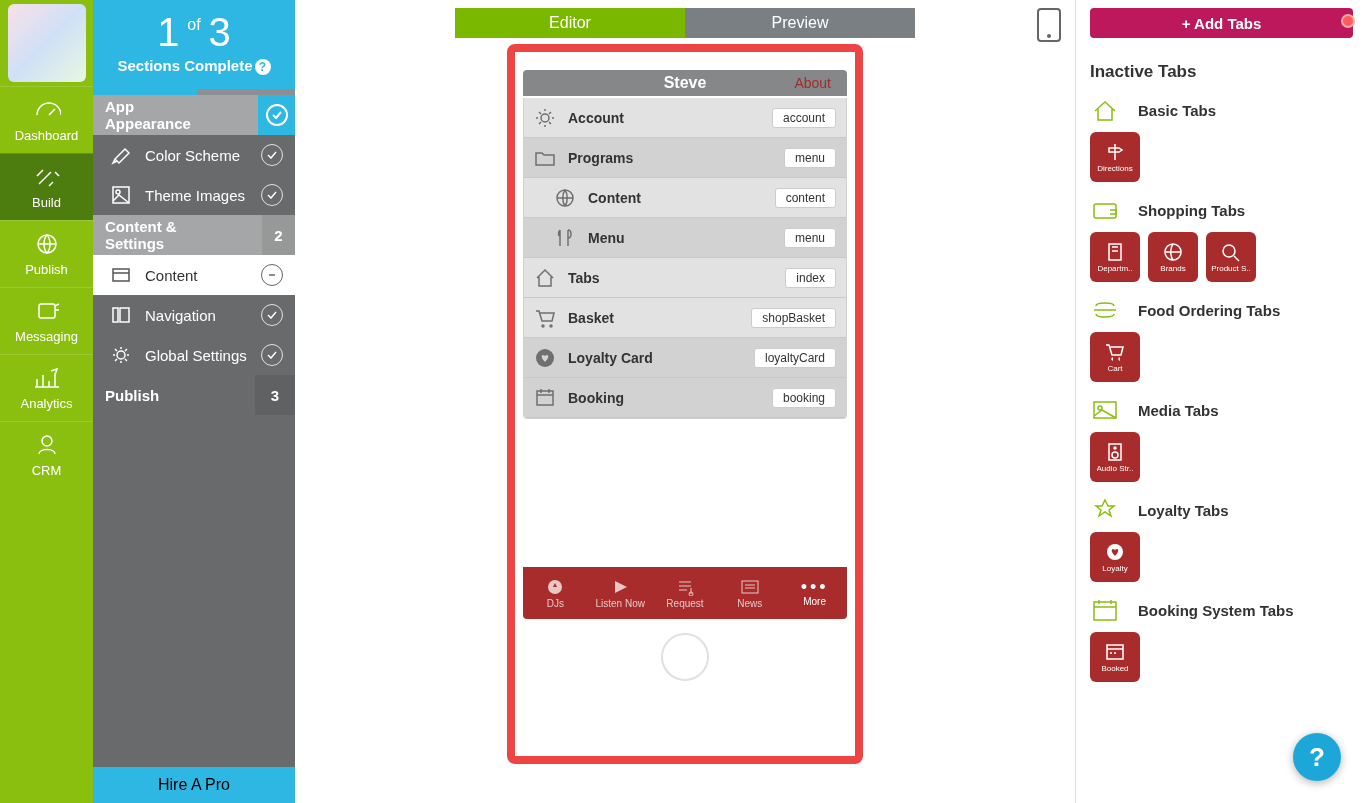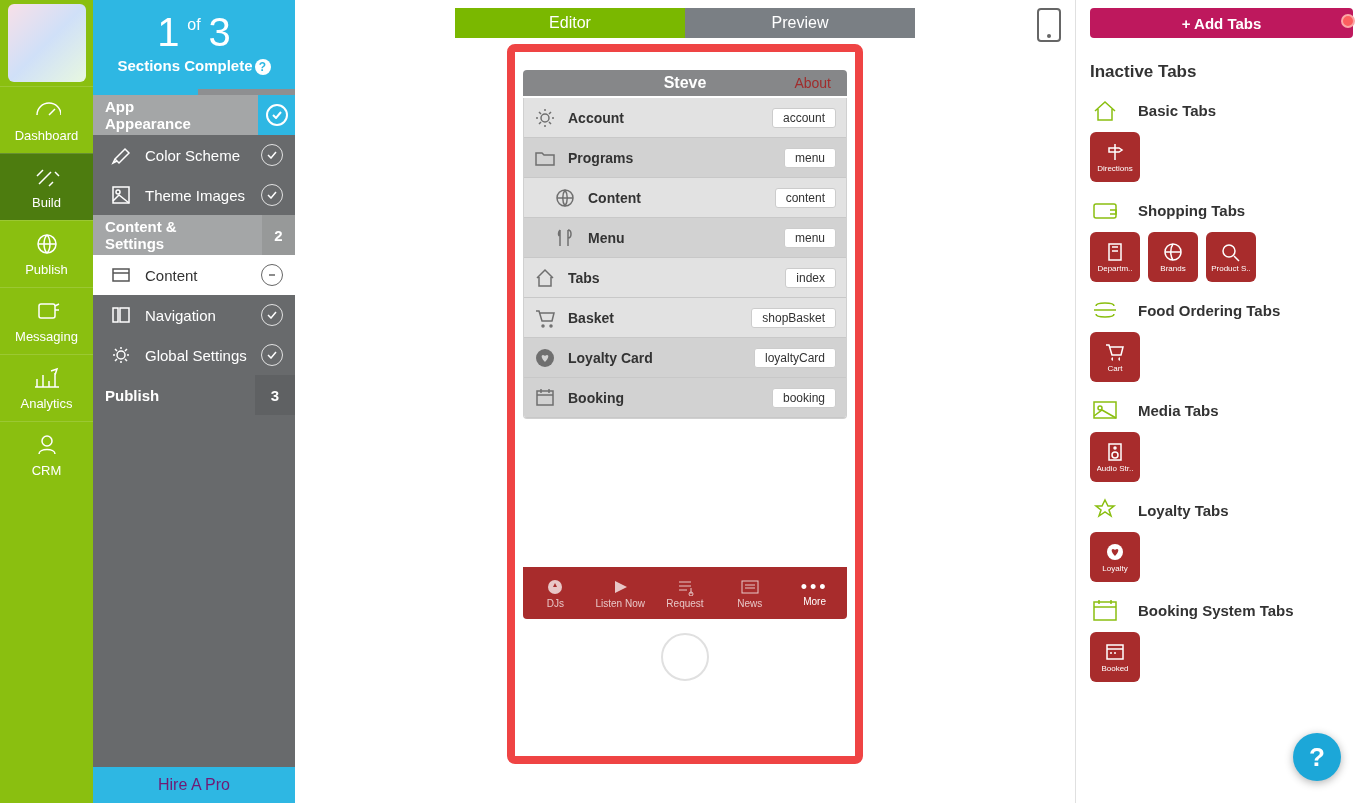--- a/index.html
+++ b/index.html
@@ -31,21 +31,21 @@
 .sec-head.appapp .badge svg{stroke:#fff;stroke-width:2;fill:none;width:10px;height:8px;}
 .sec-item { display:flex; align-items:center; height:40px; padding-left:18px; color:#fff; gap:14px; cursor:pointer;}
 .sec-item svg { width:20px;height:20px;stroke:#fff;fill:none;stroke-width:1.5;}
 .sec-item .lbl{font-size:15px;}
 .sec-item .ring { margin-left:auto; margin-right:12px; width:22px;height:22px;border:1.5px solid rgba(255,255,255,0.8);border-radius:50%; display:flex;align-items:center;justify-content:center;}
 .sec-item .ring svg{width:10px;height:8px;stroke:#fff;}
 .sec-item.white { background:#fff; color:#333;}
 .sec-item.white svg{stroke:#555;}
 .sec-item.white .ring{border-color:#666;}
 .sec-item.white .ring svg{stroke:#666;}
-.hire { margin-top:auto; background:#2eb7e3; color:#701a75; height:36px; display:flex;align-items:center;justify-content:center; font-size:16px; cursor:pointer;}
+.hire { margin-top:auto; background:#2eb7e3; color:#000000; height:36px; display:flex;align-items:center;justify-content:center; font-size:16px; cursor:pointer;}
 
 
 .center { flex:1; background:#fff; position:relative;}
 .topbar { display:flex; margin:8px auto 0; width:460px;}
 .topbar .tab { flex:1; height:30px; display:flex;align-items:center;justify-content:center; color:#fff; font-size:16px; cursor:pointer;}
 .topbar .tab.editor{ background:#7ab800;}
 .topbar .tab.preview{ background:#7a7f84;}
 .dev-icon { position:absolute; top:8px; right:14px; width:24px;height:34px; border:2px solid #666; border-radius:4px;}
 .dev-icon:after{content:"";position:absolute;bottom:2px;left:50%;transform:translateX(-50%);width:4px;height:4px;border-radius:50%;background:#666;}
 

